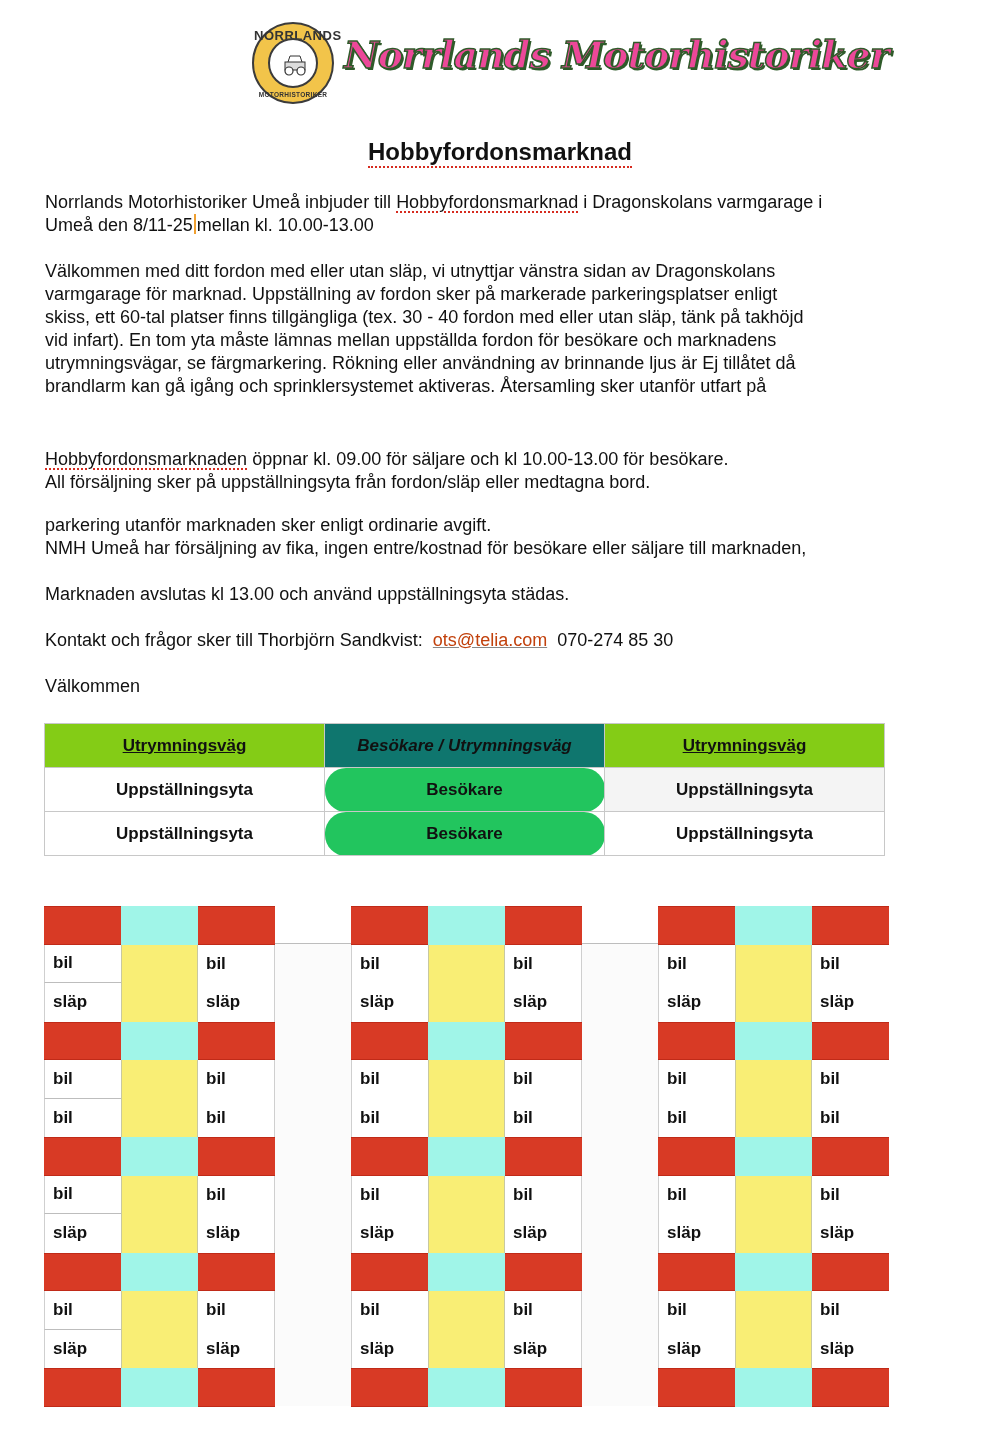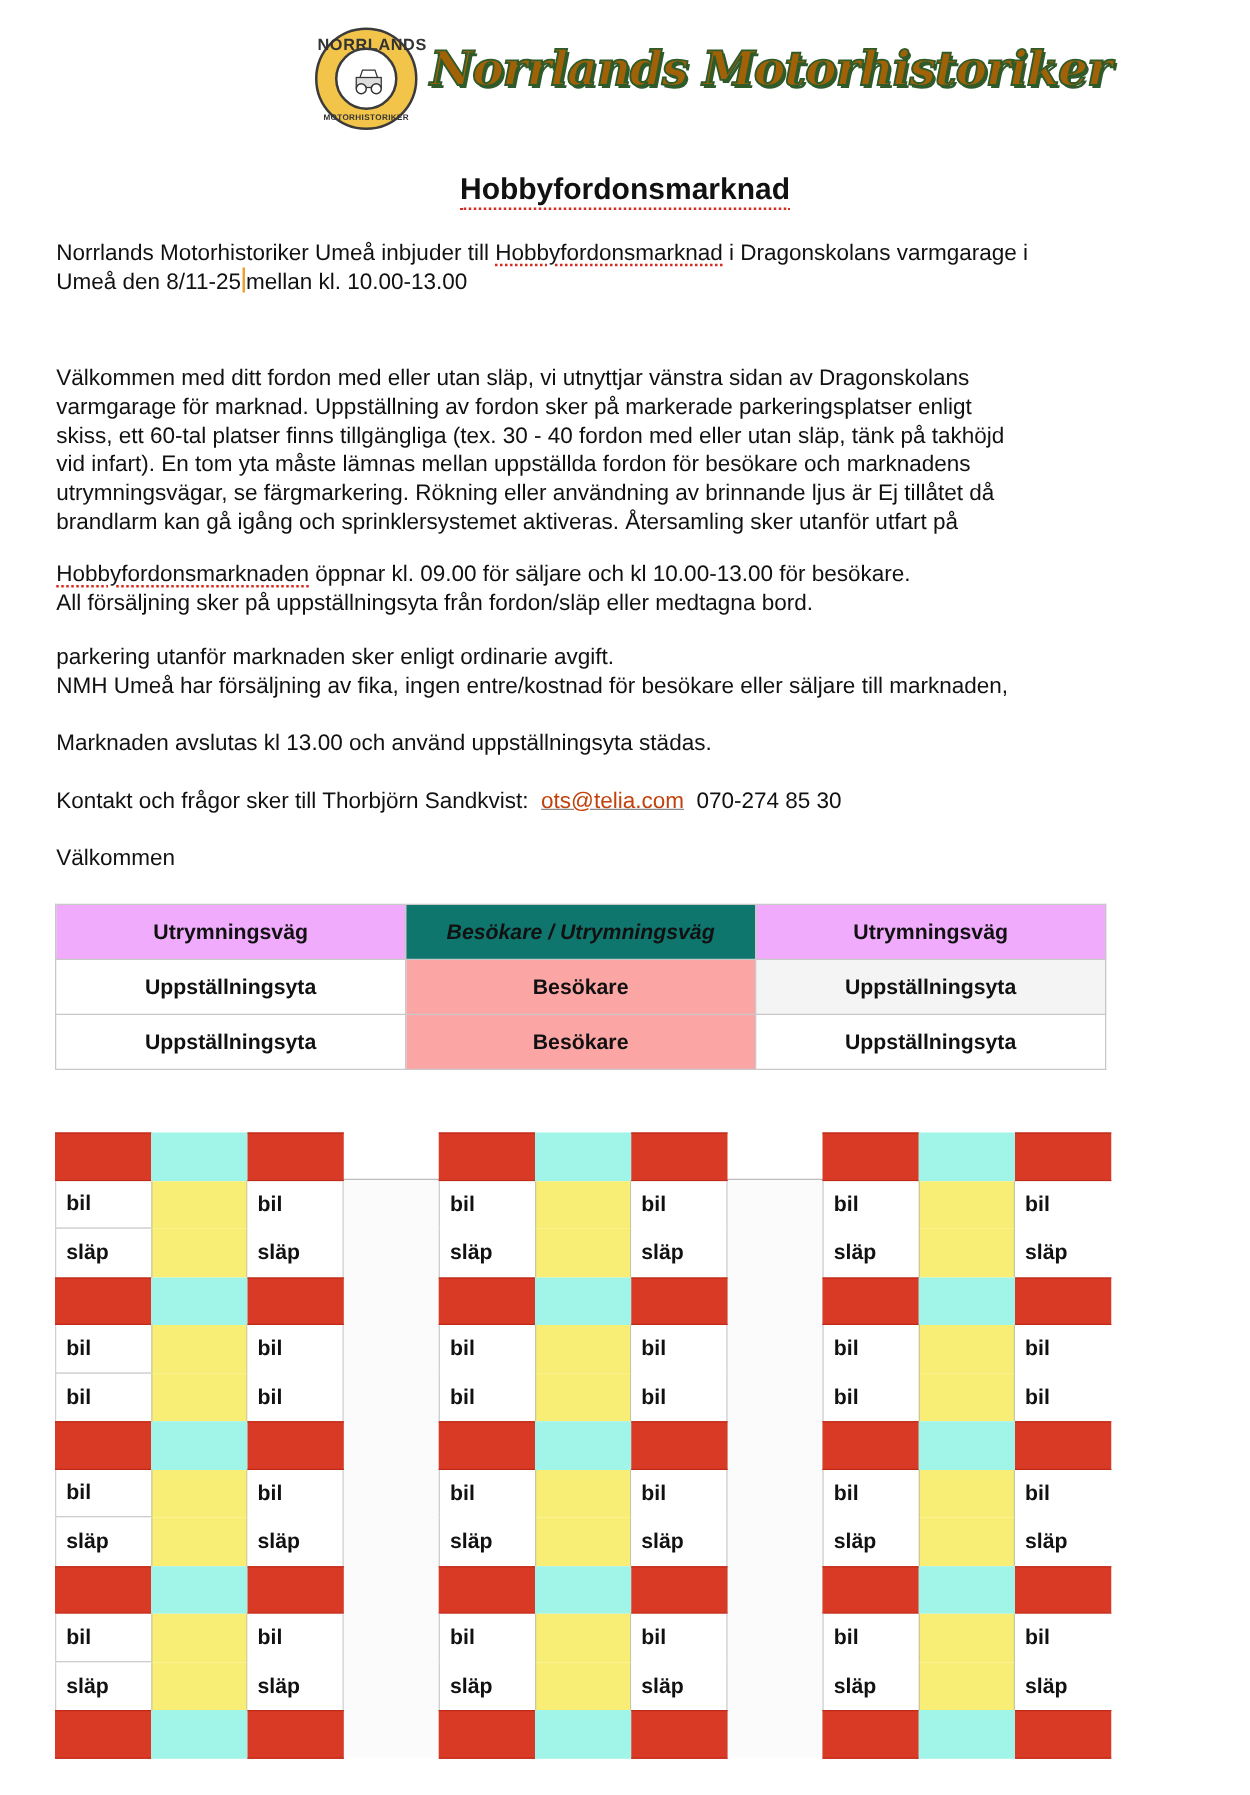--- a/index.html
+++ b/index.html
@@ -9,40 +9,40 @@
   .logo-badge { position: absolute; left: 0; top: 0; width: 82px; height: 82px; border-radius: 50%;
                 background: #f2c44a; border: 2px solid #3b3b3b; box-sizing: border-box; }
   .logo-badge-inner { position: absolute; left: 14px; top: 14px; width: 50px; height: 50px; border-radius: 50%;
                       background: #fff; border: 2px solid #3b3b3b; box-sizing: border-box; }
   .logo-badge-text-top { position: absolute; left: 0; top: 4px; width: 78px; text-align: center;
                          font-size: 13px; font-weight: bold; color: #333; letter-spacing: 0.5px; }
   .logo-badge-text-bot { position: absolute; left: 0; bottom: 4px; width: 78px; text-align: center;
                          font-size: 6.5px; font-weight: bold; color: #333; letter-spacing: 0.3px; }
   .logo-car { position: absolute; left: 10px; top: 10px; width: 30px; height: 30px; }
   .logo-wordmark { position: absolute; left: 92px; top: 10px; font-family: "DejaVu Serif", serif;
-                   font-style: italic; font-weight: bold; font-size: 38px; color: #a16207;
+                   font-style: italic; font-weight: bold; font-size: 38px; color: #ec4899;
                    -webkit-text-stroke: 1.5px #2f5b2a;
                    text-shadow: 2px 2px 0 #2f5b2a; white-space: nowrap; letter-spacing: -1px; }
 
   .title { position: absolute; left: 0; width: 1000px; top: 138px; text-align: center;
            font-weight: bold; font-size: 24px; text-decoration: underline; }
   .spell { text-decoration: underline dotted #d62b1f; text-decoration-thickness: 2px; text-underline-offset: 3px; }
   .title-wrap { display: inline-block; border-bottom: 2px dotted #d62b1f; padding-bottom: 1px; line-height: 26px; }
 
   .para { position: absolute; left: 45px; width: 930px; font-size: 18px; line-height: 23px; margin: 0; }
   .line { display: block; white-space: nowrap; }
   .cursor { display: inline-block; width: 2px; height: 20px; background: #f0a030; vertical-align: -3px; margin: 0 1px; }
   .link { text-decoration: underline; text-decoration-color: #888; color: #c2410c; }
 
   .legend-table { position: absolute; left: 44px; top: 723px; border-collapse: collapse; }
   .legend-table td { width: 279px; height: 43px; text-align: center; font-weight: bold; font-size: 17px;
                      border: 1px solid #c8c8c8; padding: 0; }
-  .c-red { background: #f0abfc; }
+  .c-red { background: #84cc16; text-decoration: underline; }
   .c-cyan { background: #0f766e; font-style: italic; }
-  .c-yellow { background: #fca5a5; }
+  .c-yellow { background: #22c55e; border-radius: 21px; }
   .c-white { background: #ffffff; }
   .c-lightgray { background: #f4f4f4; }
 
   .grid { position: absolute; left: 0; top: 0; }
   .block { position: absolute; top: 906px; width: 240px; }
   .row { position: relative; height: 38.5px; display: flex; }
   .cell { box-sizing: border-box; height: 38.5px; font-weight: bold; font-size: 17px;
           display: flex; align-items: center; padding-left: 8px; }
   .cell.w1 { width: 77px; }
   .cell.w2 { width: 77px; }
@@ -78,21 +78,21 @@
 
 <div class="title">
   <span class="title-wrap">Hobbyfordonsmarknad</span>
 </div>
 
 <p class="para" style="top:191px;">
   <span class="line"><span>Norrlands Motorhistoriker Umeå inbjuder till </span><span class="spell">Hobbyfordonsmarknad</span><span> i Dragonskolans varmgarage i</span></span>
   <span class="line"><span>Umeå den 8/11-25</span><span class="cursor"></span><span>mellan kl. 10.00-13.00</span></span>
 </p>
 
-<p class="para" style="top:260px;margin-top:31px;">
+<p class="para" style="top:260px;">
   <span class="line">Välkommen med ditt fordon med eller utan släp, vi utnyttjar vänstra sidan av Dragonskolans</span>
   <span class="line">varmgarage för marknad. Uppställning av fordon sker på markerade parkeringsplatser enligt</span>
   <span class="line">skiss, ett 60-tal platser finns tillgängliga (tex. 30 - 40 fordon med eller utan släp, tänk på takhöjd</span>
   <span class="line">vid infart). En tom yta måste lämnas mellan uppställda fordon för besökare och marknadens</span>
   <span class="line">utrymningsvägar, se färgmarkering. Rökning eller användning av brinnande ljus är Ej tillåtet då</span>
   <span class="line">brandlarm kan gå igång och sprinklersystemet aktiveras. Återsamling sker utanför utfart på</span>
 </p>
 
 <p class="para" style="top:448px;">
   <span class="line"><span class="spell">Hobbyfordonsmarknaden</span><span> öppnar kl. 09.00 för säljare och kl 10.00-13.00 för besökare.</span></span>

